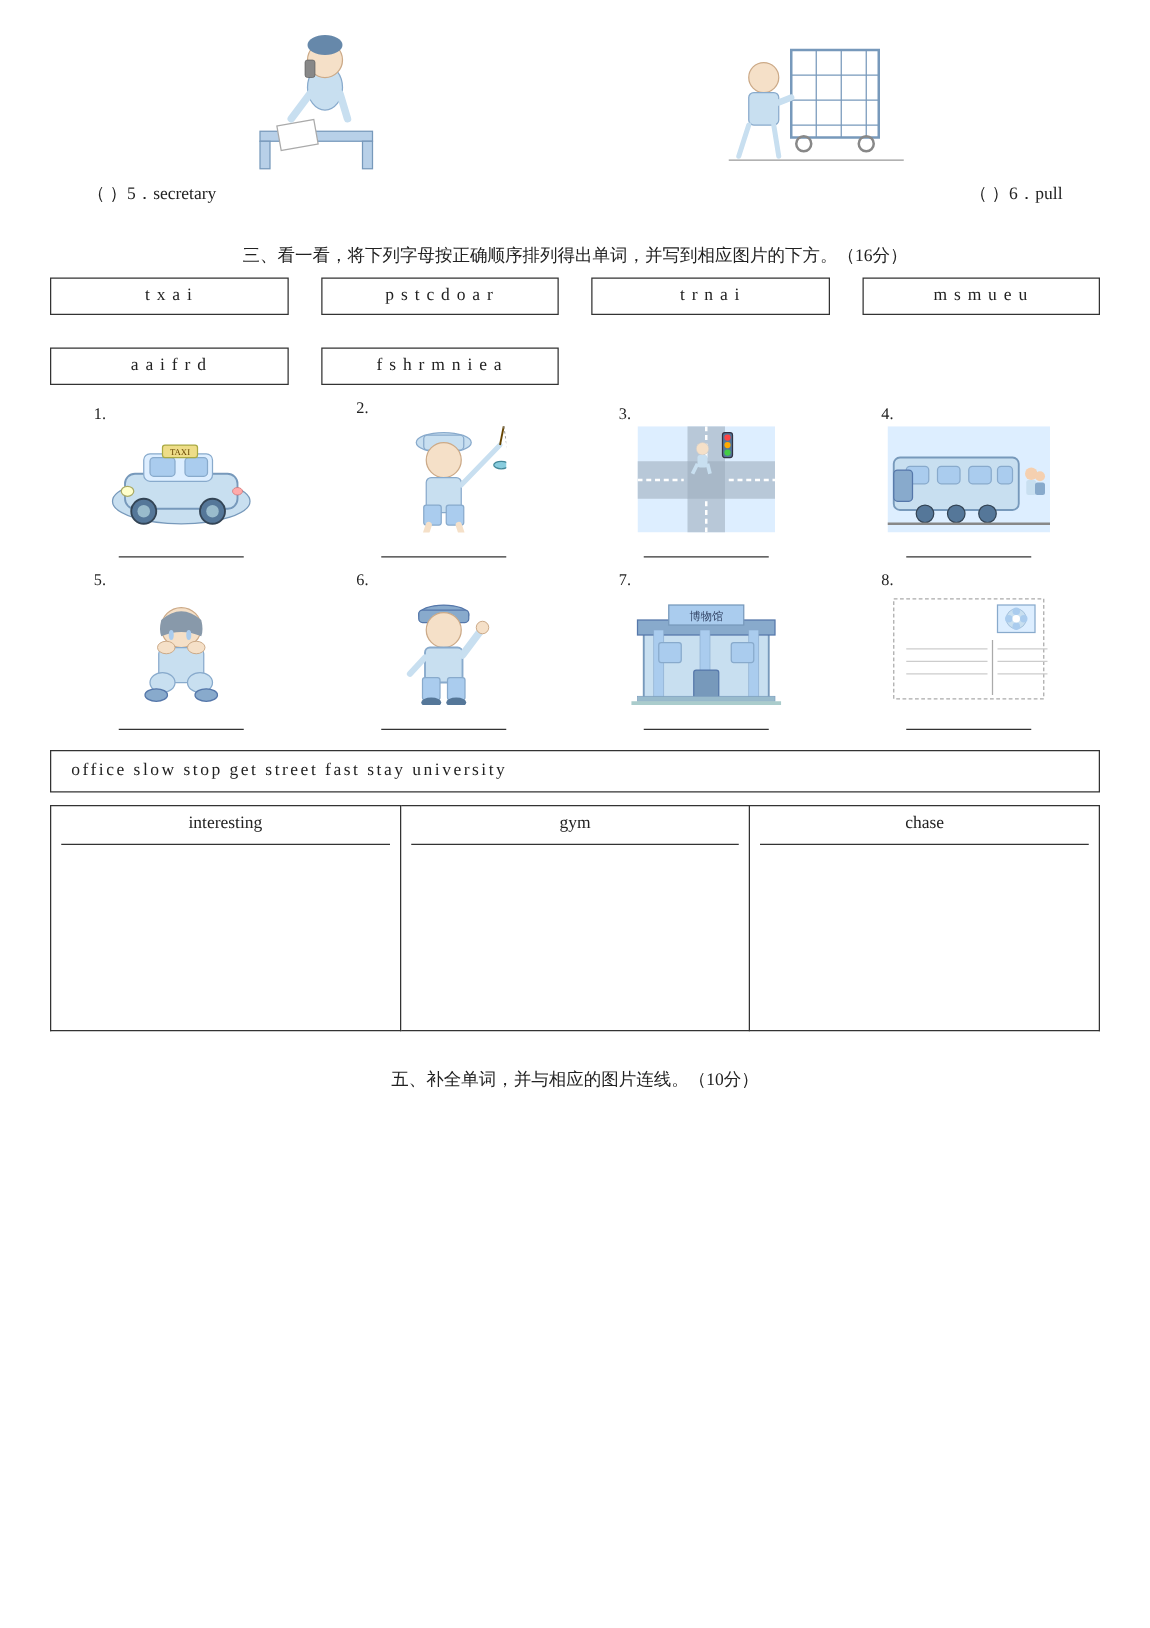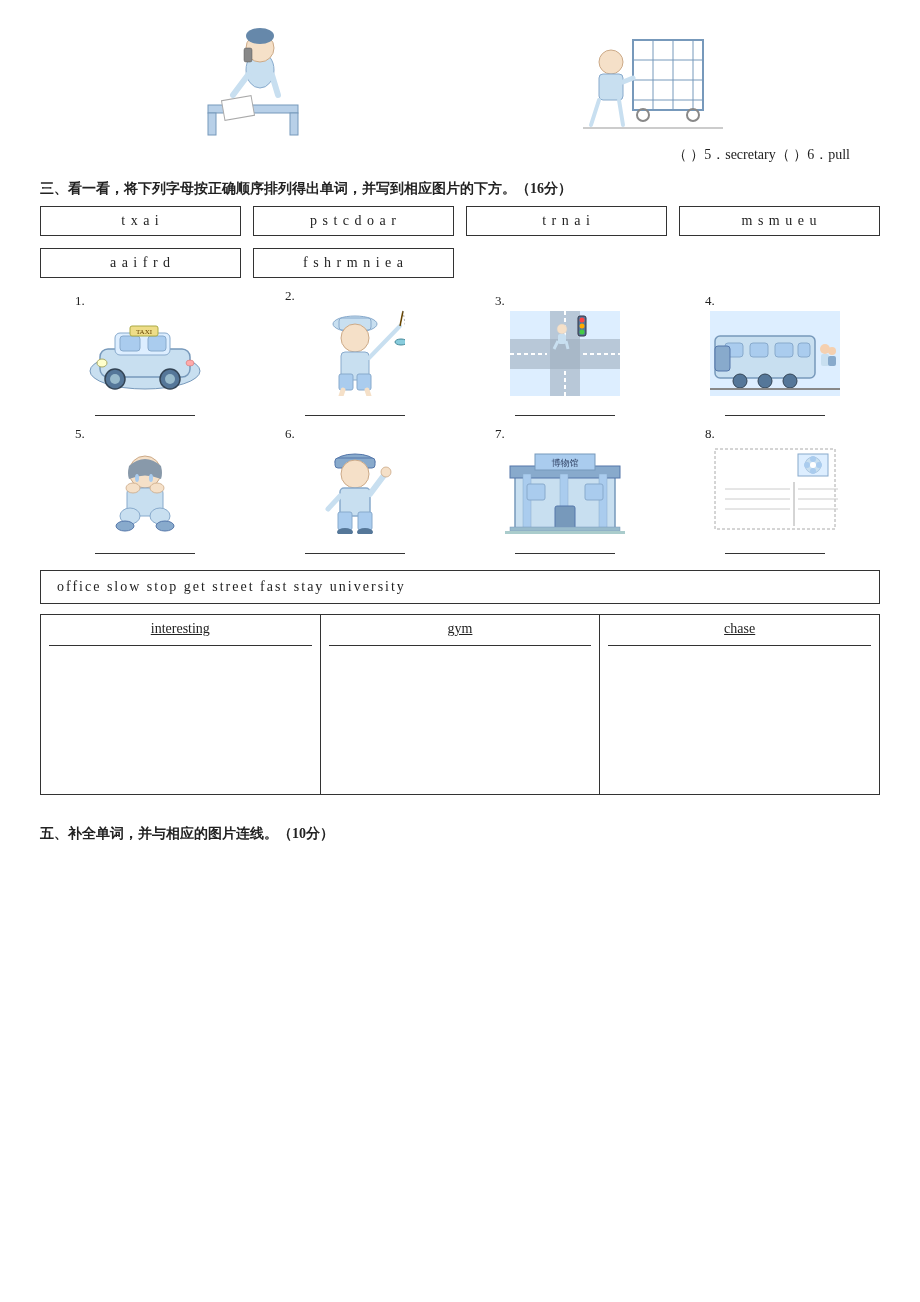--- a/index.html
+++ b/index.html
@@ -9,50 +9,51 @@
       font-size: 14px;
       color: #222;
       width: 920px;
       min-height: 1302px;
       padding: 20px 40px;
     }
 
     .section-header {
       font-size: 14px;
       margin-bottom: 8px;
-      font-weight: bold;
+      font-weight: normal;
+      text-align: center;
     }
 
     
     .top-images {
       display: flex;
       justify-content: space-around;
       align-items: flex-end;
       margin-bottom: 6px;
       padding: 0 20px;
     }
     .top-image-block {
       display: flex;
       flex-direction: column;
       align-items: center;
     }
 
     .label-row {
       display: flex;
-      justify-content: flex-end;
-      margin-bottom: 16px;
+      justify-content: space-between;
+      margin-bottom: 32px;
       padding: 0 30px;
     }
 
     
     .section3 { margin-bottom: 10px; }
     .word-boxes {
       display: grid;
       grid-template-columns: repeat(4, 1fr);
-      gap: 12px;
+      gap: 26px;
       margin-bottom: 10px;
     }
     .word-box {
       border: 1px solid #333;
       padding: 6px 4px;
       text-align: center;
       font-size: 14px;
       letter-spacing: 1px;
     }
 
@@ -103,21 +104,20 @@
       padding: 6px 8px;
       height: 180px;
     }
     .category-header {
       font-size: 14px;
       font-weight: normal;
       text-align: center;
       padding-bottom: 8px;
       border-bottom: 1px solid #333;
       margin-bottom: 6px;
-      text-decoration: underline;
     }
 
     
     .section5 {
       margin-top: 30px;
     }
   </style>
 </head>
 <body>
 

